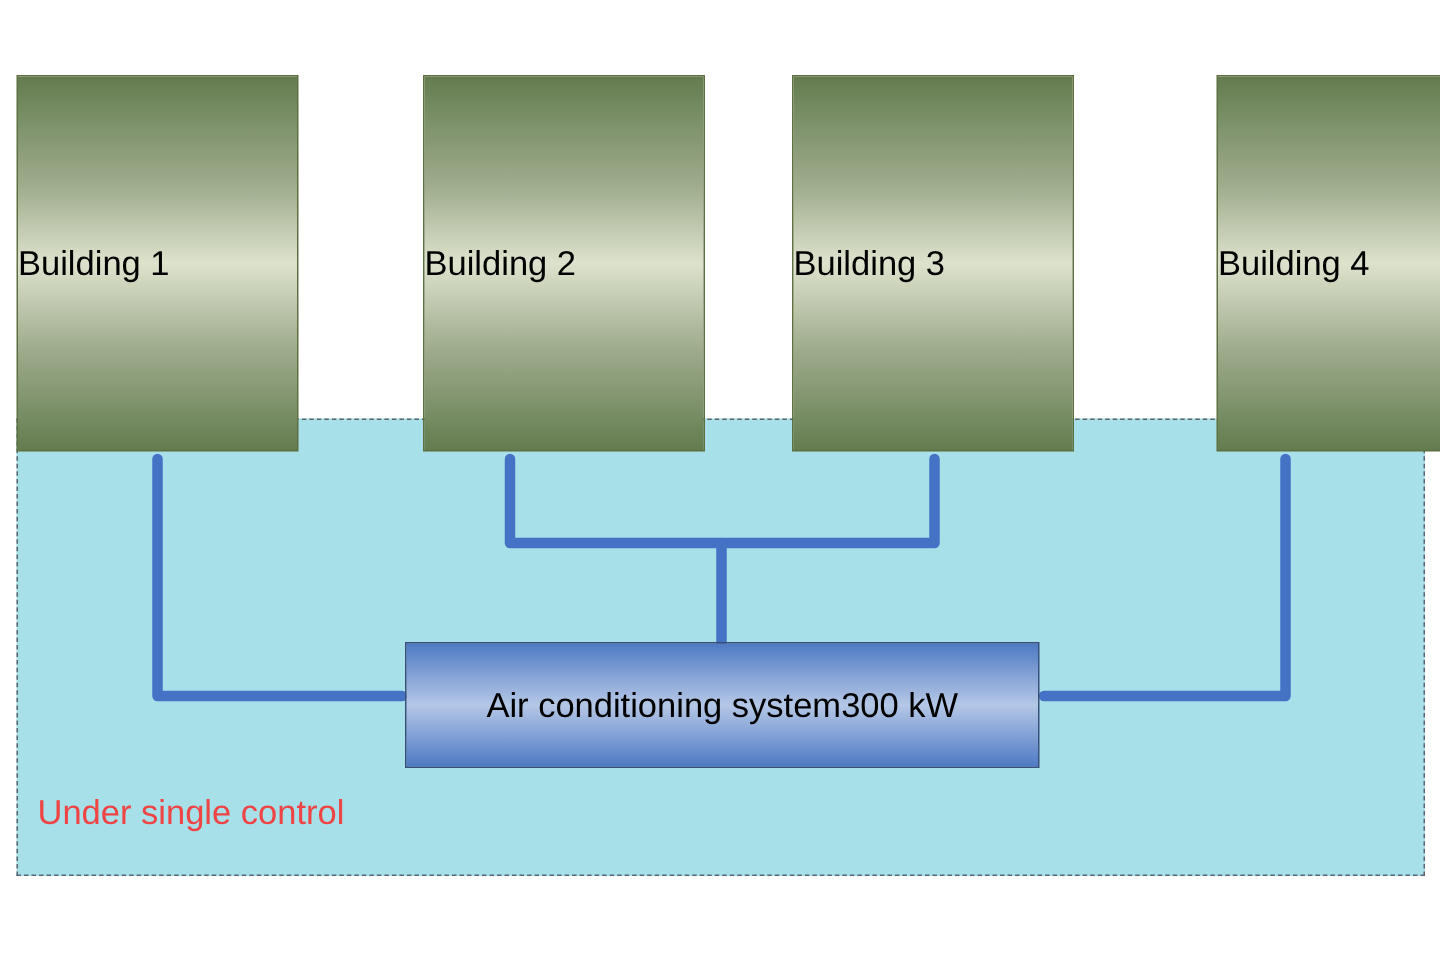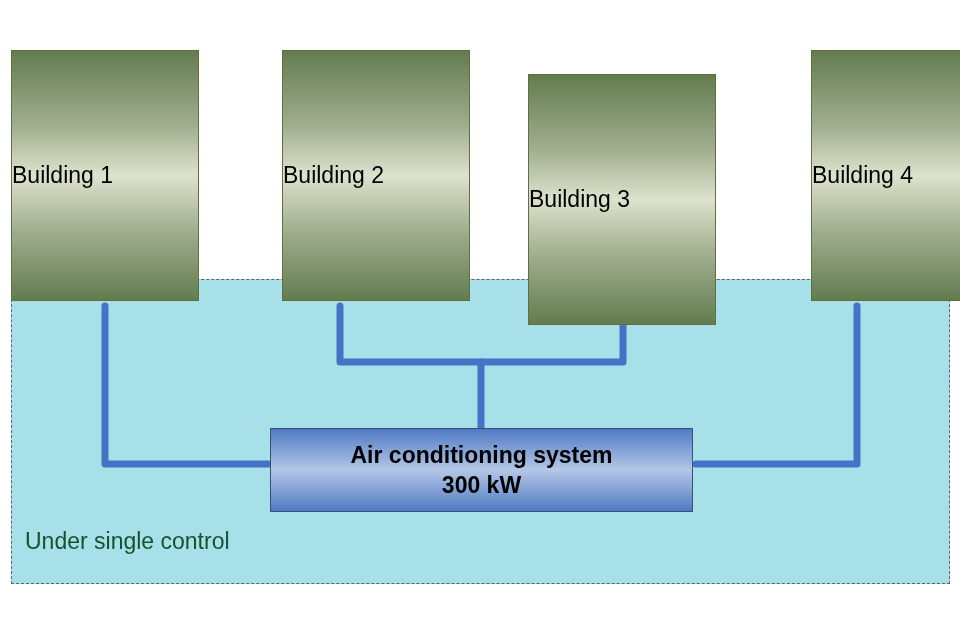--- a/index.html
+++ b/index.html
@@ -1,29 +1,29 @@
 <!DOCTYPE html>
 <html><head>
 <meta charset="utf-8">
 <style>
   html, body { margin:0; padding:0; }
   body { width:960px; height:640px; background:#ffffff; position:relative; overflow:hidden;
          font-family:"Liberation Sans", sans-serif; }
   .zone { position:absolute; left:11px; top:279px; width:939px; height:305px;
           background:#a7e0e8; border:1px dashed #5a6470; box-sizing:border-box; }
-  .zone-label { position:absolute; left:25px; top:528px; font-size:23px; color:#14532d; }
+  .zone-label { position:absolute; left:25px; top:528px; font-size:23px; color:#ef4444; }
   .building { position:absolute; top:50px; width:188px; height:251px; box-sizing:border-box;
               border:1px solid #5f7040;
               background:linear-gradient(to bottom, #637c4f 0%, #a1ae8f 30%, #dde2cc 50%, #a1ae8f 72%, #637c4f 100%);
               display:flex; align-items:center; justify-content:flex-start; }
   .building span { font-size:23px; color:#000; }
   .ac { position:absolute; left:270px; top:428px; width:423px; height:84px; box-sizing:border-box;
         border:1px solid #3a4e7a;
         background:linear-gradient(to bottom, #4f7ac4 0%, #b4c7e6 50%, #4f7ac4 100%);
-        display:flex; flex-direction:column; align-items:center; justify-content:center; line-height:30px;font-weight:bold; }
+        display:flex; align-items:center; justify-content:center; line-height:30px; }
   .ac span { font-size:23px; color:#000; }
   svg.pipes { position:absolute; left:0; top:0; }
 </style>
 </head>
 <body>
 
 <div class="zone"></div>
 
 <svg class="pipes" width="960" height="640">
   <g stroke="#4472c4" stroke-width="7" fill="none" stroke-linecap="round" stroke-linejoin="round">
@@ -33,21 +33,21 @@
     <polyline points="857,306 857,464 696,464"></polyline>
   </g>
 </svg>
 
 <div class="building" style="left:11px;">
   <span>Building 1</span>
 </div>
 <div class="building" style="left:246px;margin-left:36px;">
   <span>Building 2</span>
 </div>
-<div class="building" style="left:528px;margin-top:24px;">
+<div class="building" style="left:528px;">
   <span>Building 3</span>
 </div>
 <div class="building" style="left:763px;margin-left:48px;">
   <span>Building 4</span>
 </div>
 
 <div class="ac">
   <span>Air conditioning system</span>
   <span>300 kW</span>
 </div>

